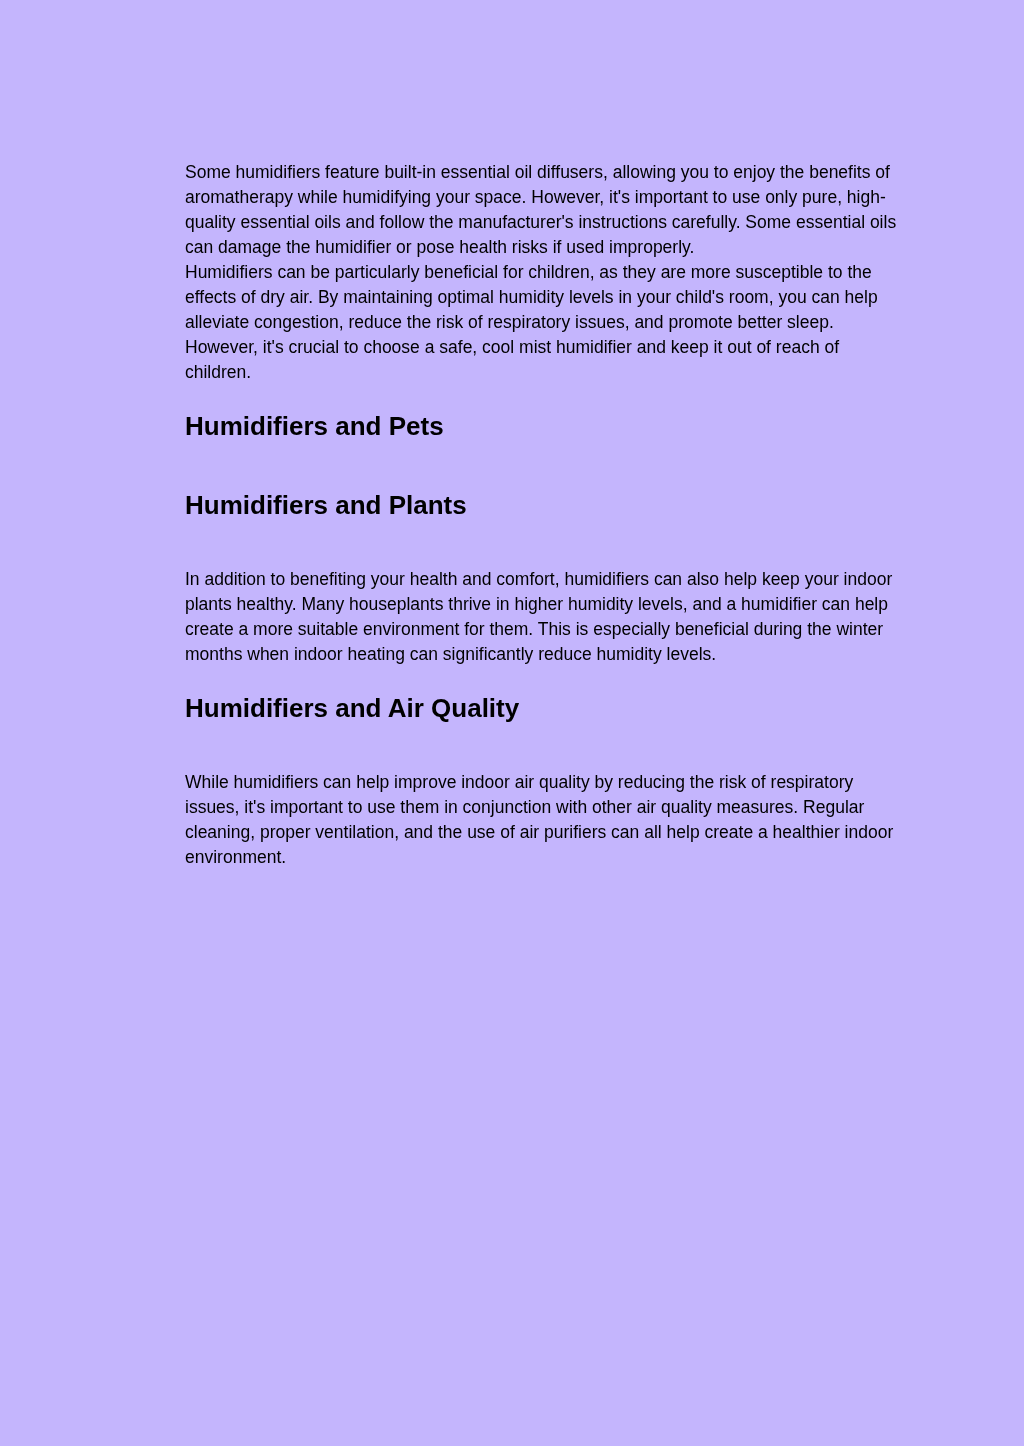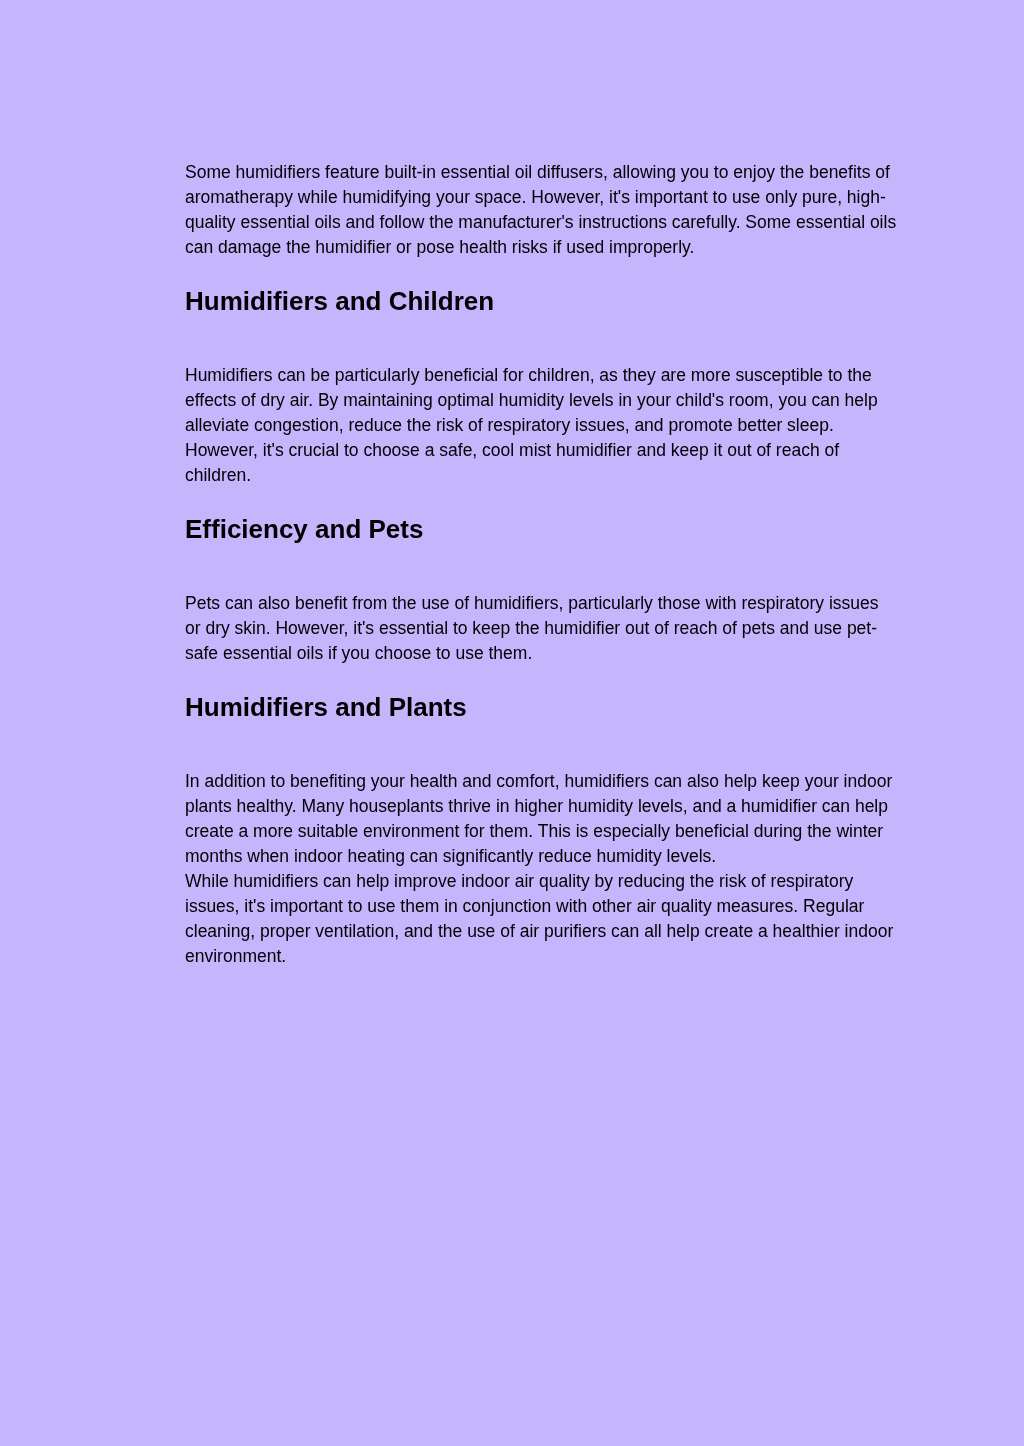--- a/index.html
+++ b/index.html
@@ -42,31 +42,30 @@
   }
 </style>
 </head>
 <body>
 
 <div class="doc-page">
   <div class="doc-content">
 
     <p class="doc-paragraph">Some humidifiers feature built-in essential oil diffusers, allowing you to enjoy the benefits of aromatherapy while humidifying your space. However, it's important to use only pure, high-quality essential oils and follow the manufacturer's instructions carefully. Some essential oils can damage the humidifier or pose health risks if used improperly.</p>
 
-    <h2 class="doc-heading">Humidifiers and Children</h2>
 
     <p class="doc-paragraph">Humidifiers can be particularly beneficial for children, as they are more susceptible to the effects of dry air. By maintaining optimal humidity levels in your child's room, you can help alleviate congestion, reduce the risk of respiratory issues, and promote better sleep. However, it's crucial to choose a safe, cool mist humidifier and keep it out of reach of children.</p>
 
-    <h2 class="doc-heading">Efficiency and Pets</h2>
+    <h2 class="doc-heading">Humidifiers and Pets</h2>
 
-    <p class="doc-paragraph">Pets can also benefit from the use of humidifiers, particularly those with respiratory issues or dry skin. However, it's essential to keep the humidifier out of reach of pets and use pet-safe essential oils if you choose to use them.</p>
 
     <h2 class="doc-heading">Humidifiers and Plants</h2>
 
     <p class="doc-paragraph">In addition to benefiting your health and comfort, humidifiers can also help keep your indoor plants healthy. Many houseplants thrive in higher humidity levels, and a humidifier can help create a more suitable environment for them. This is especially beneficial during the winter months when indoor heating can significantly reduce humidity levels.</p>
 
 
 
+    <h2 class="doc-heading">Humidifiers and Air Quality</h2>
 
     <p class="doc-paragraph">While humidifiers can help improve indoor air quality by reducing the risk of respiratory issues, it's important to use them in conjunction with other air quality measures. Regular cleaning, proper ventilation, and the use of air purifiers can all help create a healthier indoor environment.</p>
 
   </div>
 </div>
 
 </body></html>

